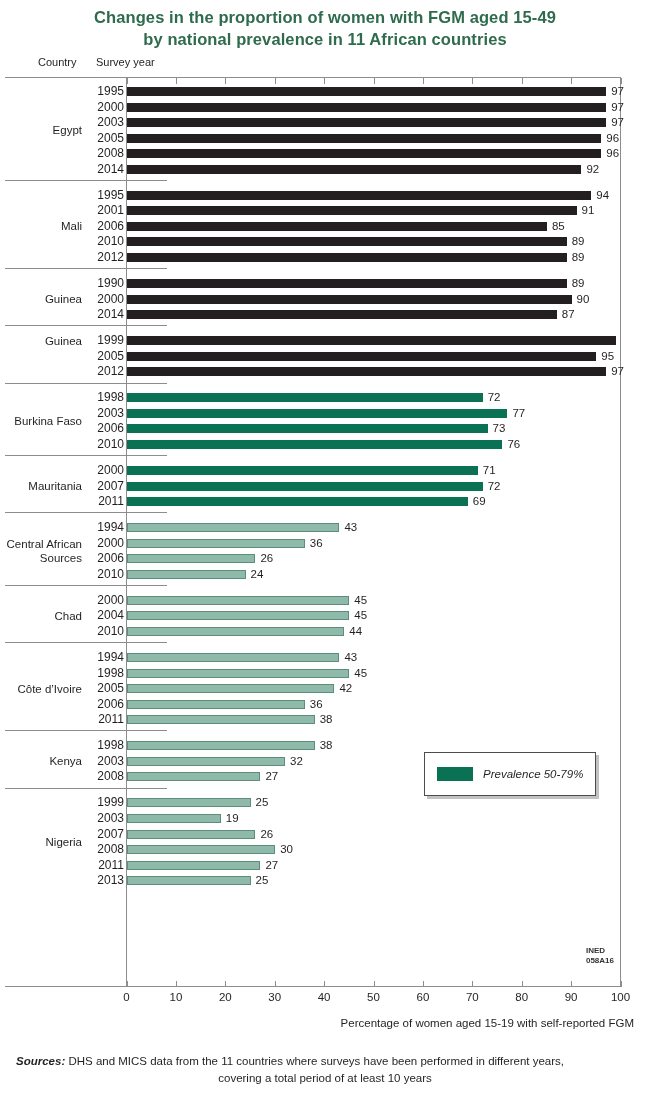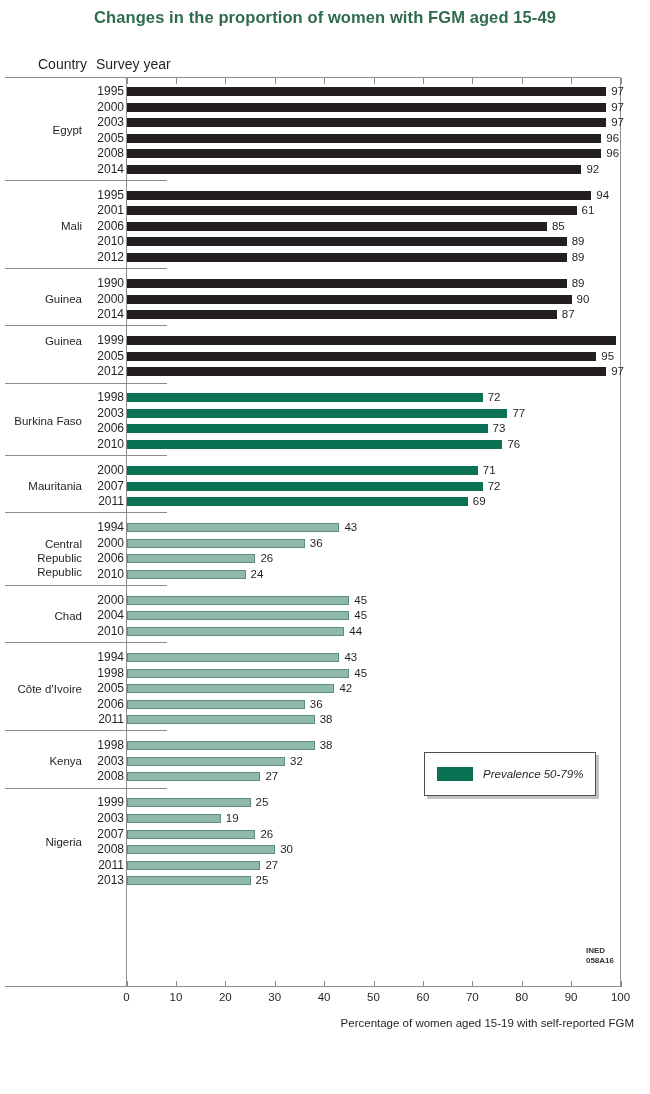--- a/index.html
+++ b/index.html
@@ -8,21 +8,21 @@
     font-family:"Liberation Sans","DejaVu Sans",sans-serif;
     color:#231f20;overflow:hidden;position:relative;
   }
   
   .title{
     position:absolute;left:0;top:6px;width:650px;text-align:center;
     font-size:16.5px;font-weight:bold;line-height:22px;color:#2f6b4d;
     letter-spacing:.1px;
   }
   
-  .hdr{position:absolute;font-size:14px;color:#231f20;}
+  .hdr{position:absolute;font-size:11px;color:#231f20;}
   #hdr-country{left:38px;top:56px;}
   #hdr-year{left:96px;top:56px;}
 
   
   .chart{position:absolute;left:0;top:0;width:650px;height:1094px;}
   .axis-top{position:absolute;left:5px;top:77px;width:615px;height:1px;background:#8d8d8d;}
   .axis-bottom{position:absolute;left:5px;top:986px;width:615px;height:1px;background:#8d8d8d;}
   .axis-left{position:absolute;left:126px;top:77px;width:1px;height:910px;background:#8d8d8d;}
   .axis-right{position:absolute;left:620px;top:77px;width:1px;height:910px;background:#8d8d8d;}
 
@@ -69,20 +69,21 @@
            font-size:11.5px;line-height:17px;padding:0 8px;box-sizing:border-box;}
   .sources b{font-style:italic;font-weight:bold;}
   .src-l1{display:block;text-align:left;padding-left:8px;}
   .src-l2{display:block;}
 </style>
 </head>
 <body>
 
 <div class="title">
   <span>Changes in the proportion of women with FGM aged 15-49</span><br>
+  <span>by national prevalence in 11 African countries</span>
 </div>
 
 <div class="hdr" id="hdr-country">Country</div>
 <div class="hdr" id="hdr-year">Survey year</div>
 
 <div class="chart">
   <div class="axis-top"></div>
   <div class="axis-bottom"></div>
   <div class="axis-left"></div>
   <div class="axis-right"></div>
@@ -155,21 +156,21 @@
         <div class="val" style="left: 586.48px;">92</div>
       </div>
       <div class="row" style="top: 188.8px;">
         <div class="year">1995</div>
         <div class="bar b80" style="width: 464.36px;"></div>
         <div class="val" style="left: 596.36px;">94</div>
       </div>
       <div class="row" style="top: 204.35px;">
         <div class="year">2001</div>
         <div class="bar b80" style="width: 449.54px;"></div>
-        <div class="val" style="left: 581.54px;">61</div>
+        <div class="val" style="left: 581.54px;">91</div>
       </div>
       <div class="row" style="top: 219.9px;">
         <div class="year">2006</div>
         <div class="bar b80" style="width: 419.9px;"></div>
         <div class="val" style="left: 551.9px;">85</div>
       </div>
       <div class="row" style="top: 235.45px;">
         <div class="year">2010</div>
         <div class="bar b80" style="width: 439.66px;"></div>
         <div class="val" style="left: 571.66px;">89</div>
@@ -362,21 +363,21 @@
       <div class="sep" style="top: 730px; width: 161.5px;"></div>
       <div class="sep" style="top: 788px; width: 161.5px;"></div>
     </div>
   <div id="countries">
       <div class="country" style="top: 123.375px;">Egypt</div>
       <div class="country" style="top: 219.4px;">Mali</div>
       <div class="country" style="top: 292.1px;">Guinea</div>
       <div class="country" style="top: 334px;">Guinea</div>
       <div class="country" style="top: 414.175px;">Burkina Faso</div>
       <div class="country" style="top: 479.1px;">Mauritania</div>
-      <div class="country" style="top: 537.025px;">Central Republic Republic</div>
+      <div class="country" style="top: 537.025px;">Central African Sources</div>
       <div class="country" style="top: 608.95px;">Chad</div>
       <div class="country" style="top: 681.65px;">Côte d’Ivoire</div>
       <div class="country" style="top: 754.35px;">Kenya</div>
       <div class="country" style="top: 834.825px;">Nigeria</div>
     </div>
 </div>
 
 <div class="legend">
   <div class="lg-item">
     <span class="lg-sw b50"></span>
@@ -385,13 +386,15 @@
 </div>
 
 <div class="credit">
   <span>INED</span><br>
   <span>058A16</span>
 </div>
 
 <div class="xtitle">Percentage of women aged 15-19 with self-reported FGM</div>
 
 <div class="sources">
+  <span class="src-l1"><b>Sources:</b><span> DHS and MICS data from the 11 countries where surveys have been performed in different years,</span></span>
+  <span class="src-l2">covering a total period of at least 10 years</span>
 </div>
 
 </body></html>

